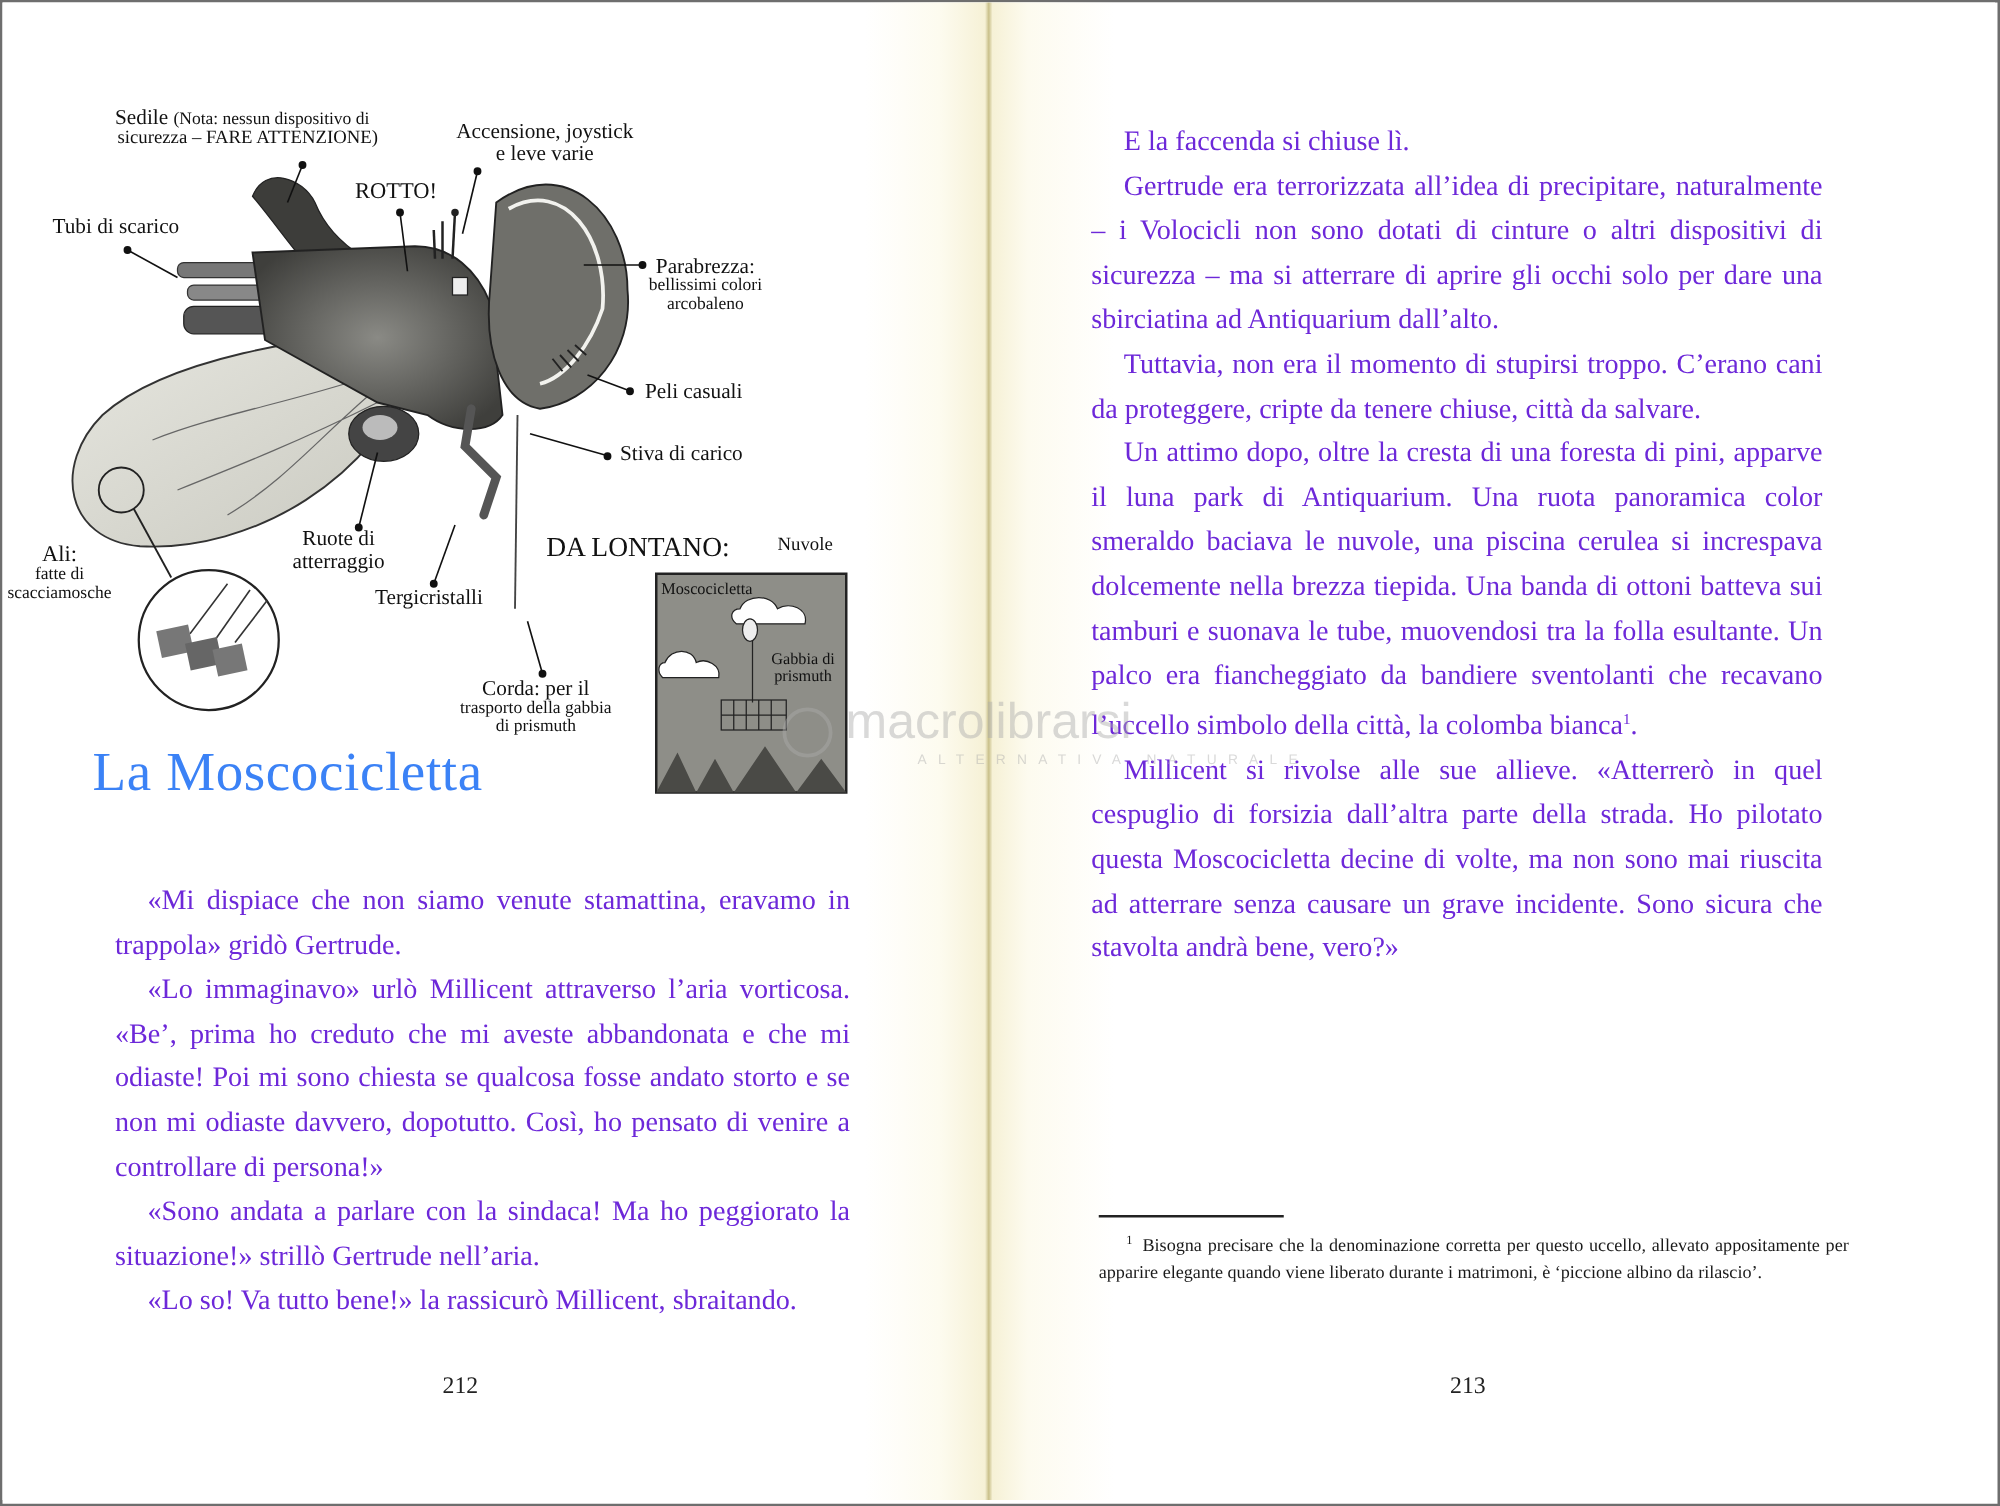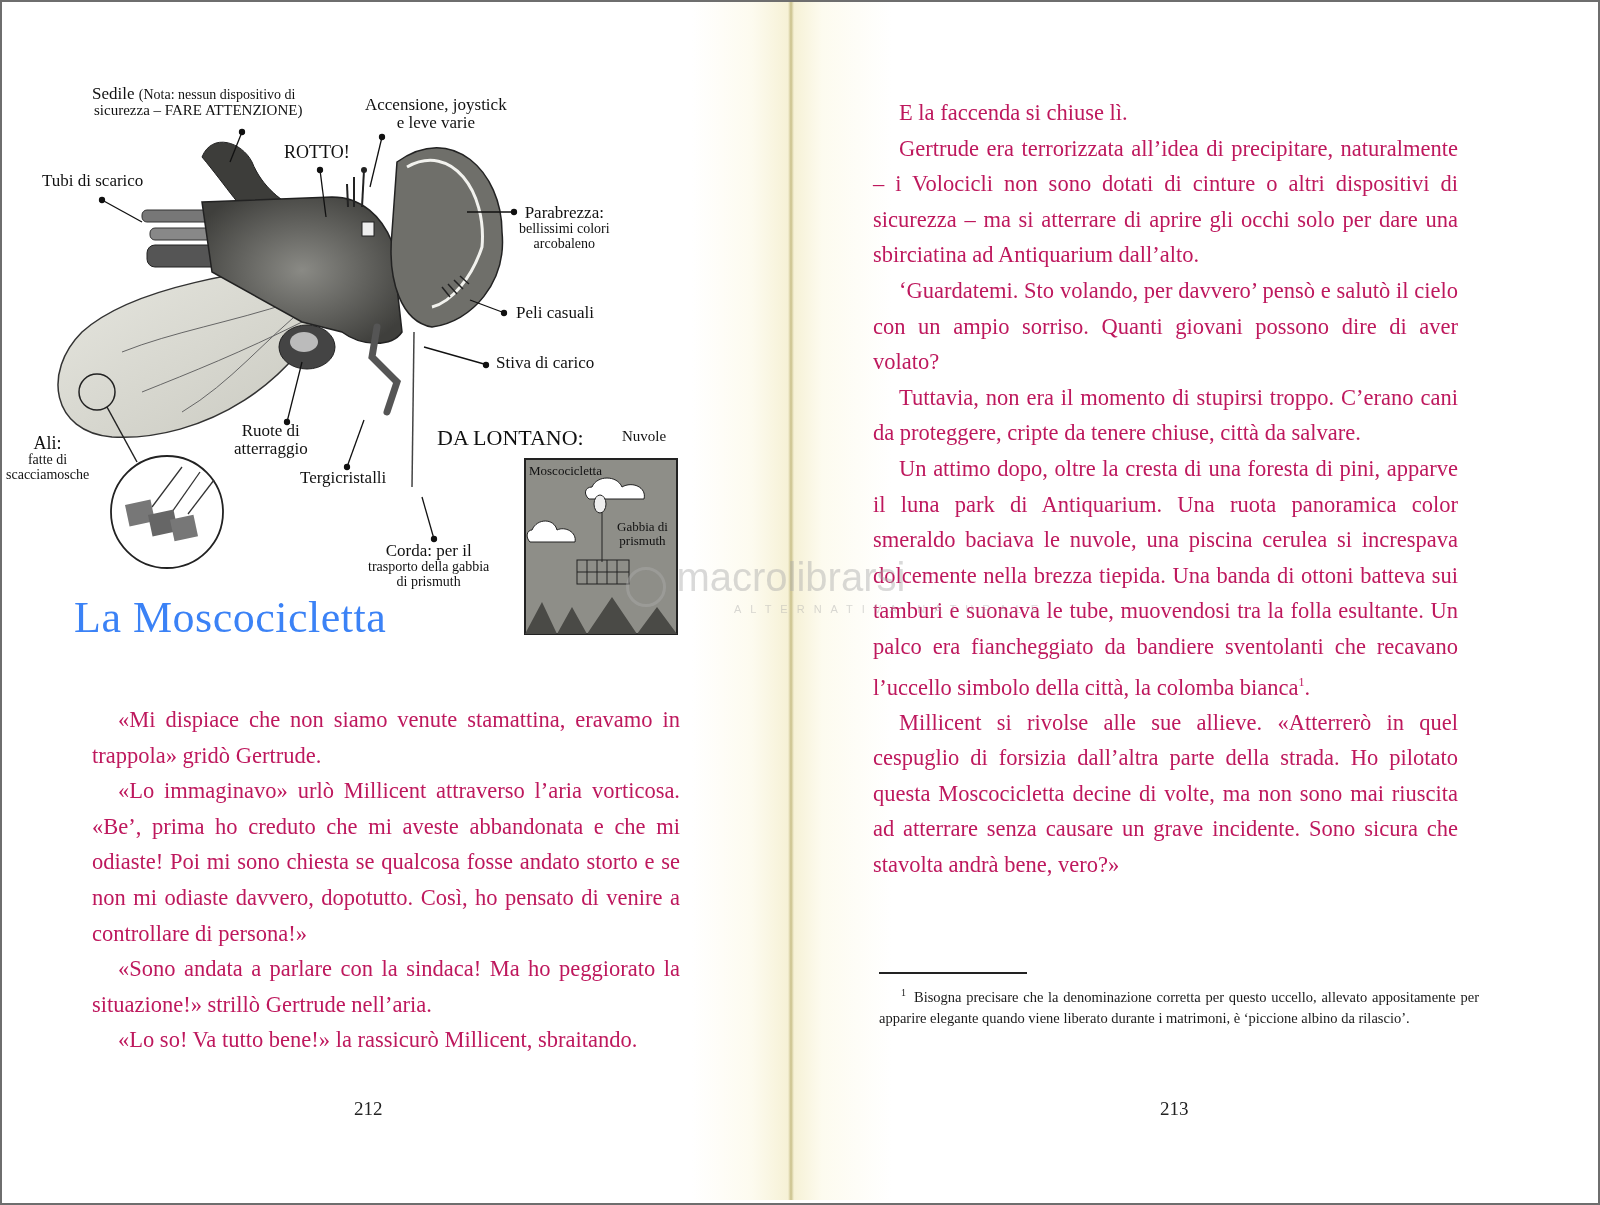--- a/index.html
+++ b/index.html
@@ -9,21 +9,21 @@
   .gutter { position:absolute; left:690px; top:0; width:200px; height:100%;
     background:linear-gradient(to right, rgba(255,255,255,0) 0%, #fdfbef 30%, #f6f1d6 48%, #c9c08a 49.5%, #f6f1d6 51%, #fdfbef 65%, rgba(255,255,255,0) 100%); }
   .page { position:absolute; top:0; height:100%; }
   .page.left { left:0; width:795px; }
   .page.right { left:795px; width:799px; }
   .label { position:absolute; font-family:"Liberation Serif",serif; color:#111; line-height:1.05; text-align:center; white-space:nowrap; }
   .label.small { font-size:14px; }
   .label.med { font-size:17px; }
   .label.big { font-size:22px; }
   .title { position:absolute; left:72px; top:590px; font-size:44px; letter-spacing:0.5px; color:#3b82f6; }
-  .body-text { position:absolute; font-size:22.5px; line-height:35.6px; text-align:justify; color:#be185d; }
+  .body-text { position:absolute; font-size:22.5px; line-height:35.6px; text-align:justify; color:#6d28d9; }
   .body-text p { margin:0; text-indent:26px; }
   .left-text { left:90px; top:700px; width:588px; }
   .right-text { left:76px; top:93px; width:585px; }
   .footnote-rule { position:absolute; left:82px; top:970px; width:148px; height:2px; background:#222; }
   .footnote { position:absolute; left:82px; top:980px; width:600px; font-size:14.5px; line-height:21px; text-align:justify; }
   .footnote p { margin:0; text-indent:22px; }
   .pagenum { position:absolute; top:1096px; font-size:19px; color:#222; }
   .watermark { position:absolute; left:624px; top:553px; color:rgba(170,170,170,0.45); font-family:Liberation Sans, sans-serif; }
   .watermark .wm-main { font-size:40px; letter-spacing:0px; }
   .watermark .wm-sub { font-size:11px; letter-spacing:9px; display:block; margin-left:108px; margin-top:-4px; }
@@ -180,21 +180,20 @@
       <p>«Lo so! Va tutto bene!» la rassicurò Millicent, sbraitando.</p>
     </div>
 
     <div class="pagenum" style="left:352px;">212</div>
   </div>
 
   <div class="page right">
     <div class="body-text right-text">
       <p>E la faccenda si chiuse lì.</p>
       <p>Gertrude era terrorizzata all’idea di precipitare, naturalmente – i Volocicli non sono dotati di cinture o altri dispositivi di sicurezza – ma si atterrare di aprire gli occhi solo per dare una sbirciatina ad Antiquarium dall’alto.</p>
-      <p>‘Guardatemi. Sto volando, per davvero’ pensò e salutò il cielo con un ampio sorriso. Quanti giovani possono dire di aver volato?</p>
       <p>Tuttavia, non era il momento di stupirsi troppo. C’erano cani da proteggere, cripte da tenere chiuse, città da salvare.</p>
       <p><span>Un attimo dopo, oltre la cresta di una foresta di pini, apparve il luna park di Antiquarium. Una ruota panoramica color smeraldo baciava le nuvole, una piscina cerulea si increspava dolcemente nella brezza tiepida. Una banda di ottoni batteva sui tamburi e suonava le tube, muovendosi tra la folla esultante. Un palco era fiancheggiato da bandiere sventolanti che recavano l’uccello simbolo della città, la colomba bianca</span><sup style="font-size:12px;">1</sup><span>.</span></p>
       <p>Millicent si rivolse alle sue allieve. «Atterrerò in quel cespuglio di forsizia dall’altra parte della strada. Ho pilotato questa Moscocicletta decine di volte, ma non sono mai riuscita ad atterrare senza causare un grave incidente. Sono sicura che stavolta andrà bene, vero?»</p>
     </div>
 
     <div class="footnote-rule"></div>
     <div class="footnote">
       <p><sup style="font-size:10px;margin-right:8px;">1</sup><span>Bisogna precisare che la denominazione corretta per questo uccello, allevato appositamente per apparire elegante quando viene liberato durante i matrimoni, è ‘piccione albino da rilascio’.</span></p>
     </div>
 

